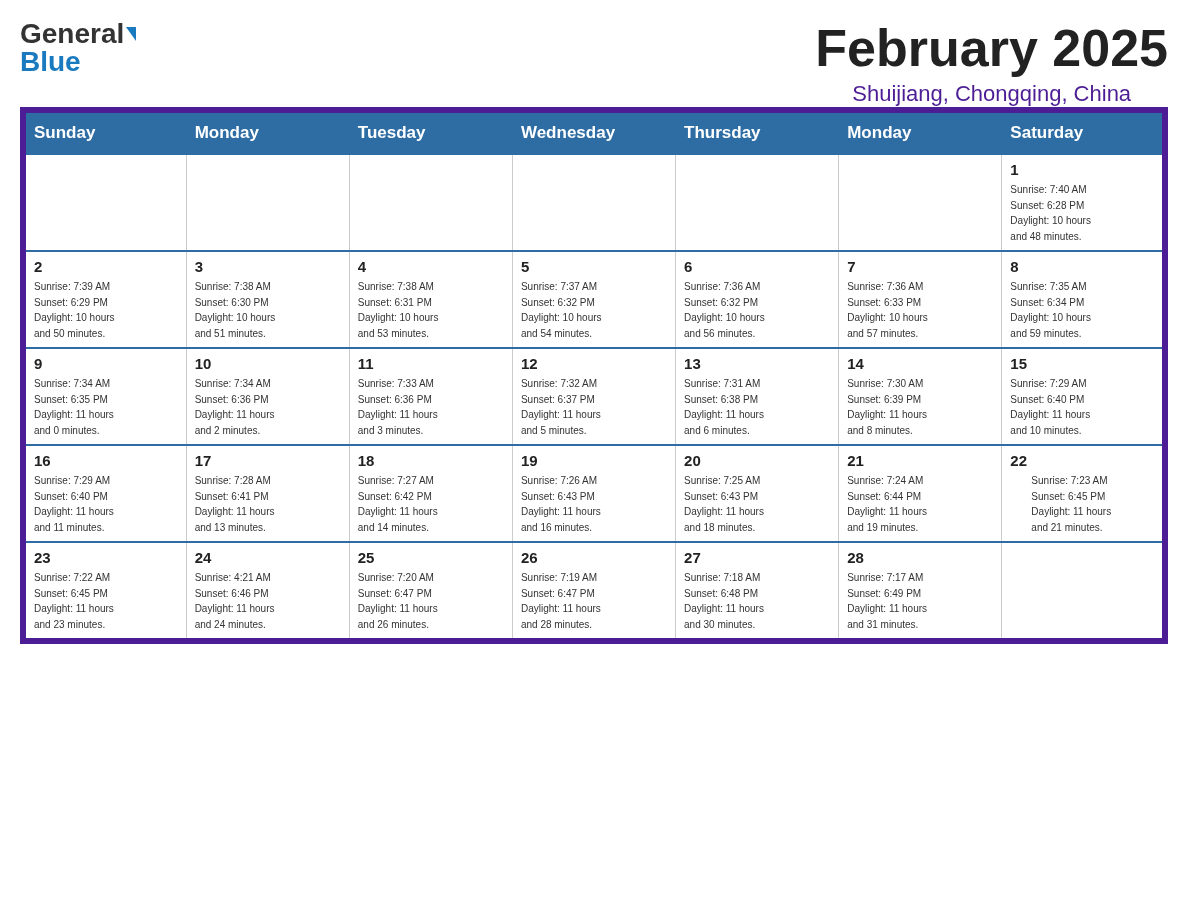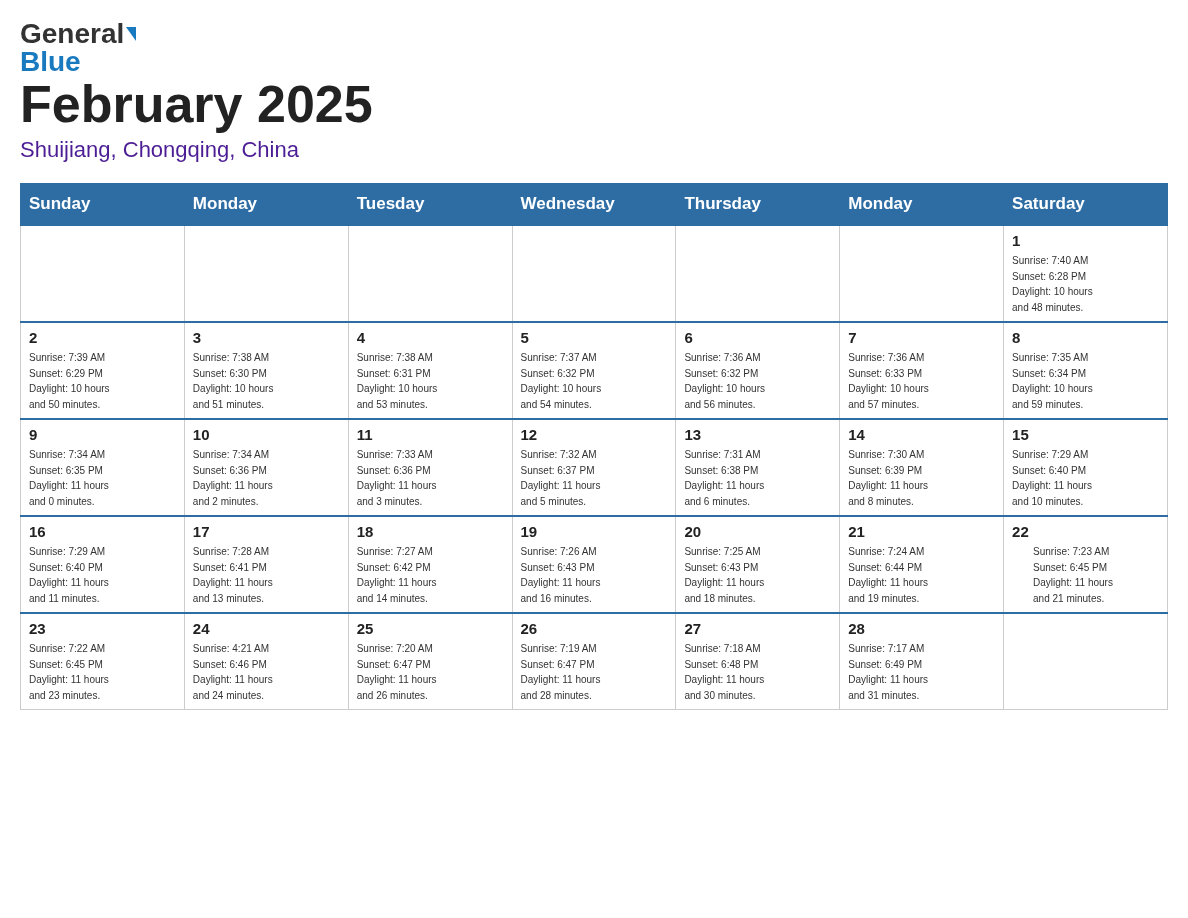--- a/index.html
+++ b/index.html
@@ -7,22 +7,20 @@
       font-family: Arial, sans-serif;
       background: #fff;
       padding: 20px;
       width: 1188px;
       min-height: 918px;
     }
     .header {
       display: flex;
       justify-content: space-between;
       align-items: flex-start;
-      margin-bottom: 20px;
-      flex-direction: column;
     }
     .logo {
       display: flex;
       flex-direction: column;
       align-items: flex-start;
     }
     .logo-general {
       font-size: 28px;
       font-weight: bold;
       color: #333;
@@ -37,37 +35,37 @@
     .logo-triangle {
       display: inline-block;
       width: 0;
       height: 0;
       border-left: 10px solid transparent;
       border-top: 14px solid #1a7abf;
       margin-left: 2px;
       vertical-align: middle;
     }
     .title-section {
-      text-align: left;
+      text-align: center;
     }
     .month-title {
       font-size: 52px;
       font-weight: bold;
       color: #222;
       line-height: 1.1;
     }
     .location {
       font-size: 22px;
       color: #4c1d95;
       margin-top: 4px;
     }
     .calendar {
       width: 100%;
       border-collapse: collapse;
-      border: 1px solid #4c1d95;
+      border: 6px solid #4c1d95;
     }
     .calendar th {
       background-color: #2e6da4;
       color: #fff;
       font-size: 17px;
       font-weight: bold;
       padding: 10px 8px;
       text-align: left;
       border: 1px solid #2e6da4;
     }

